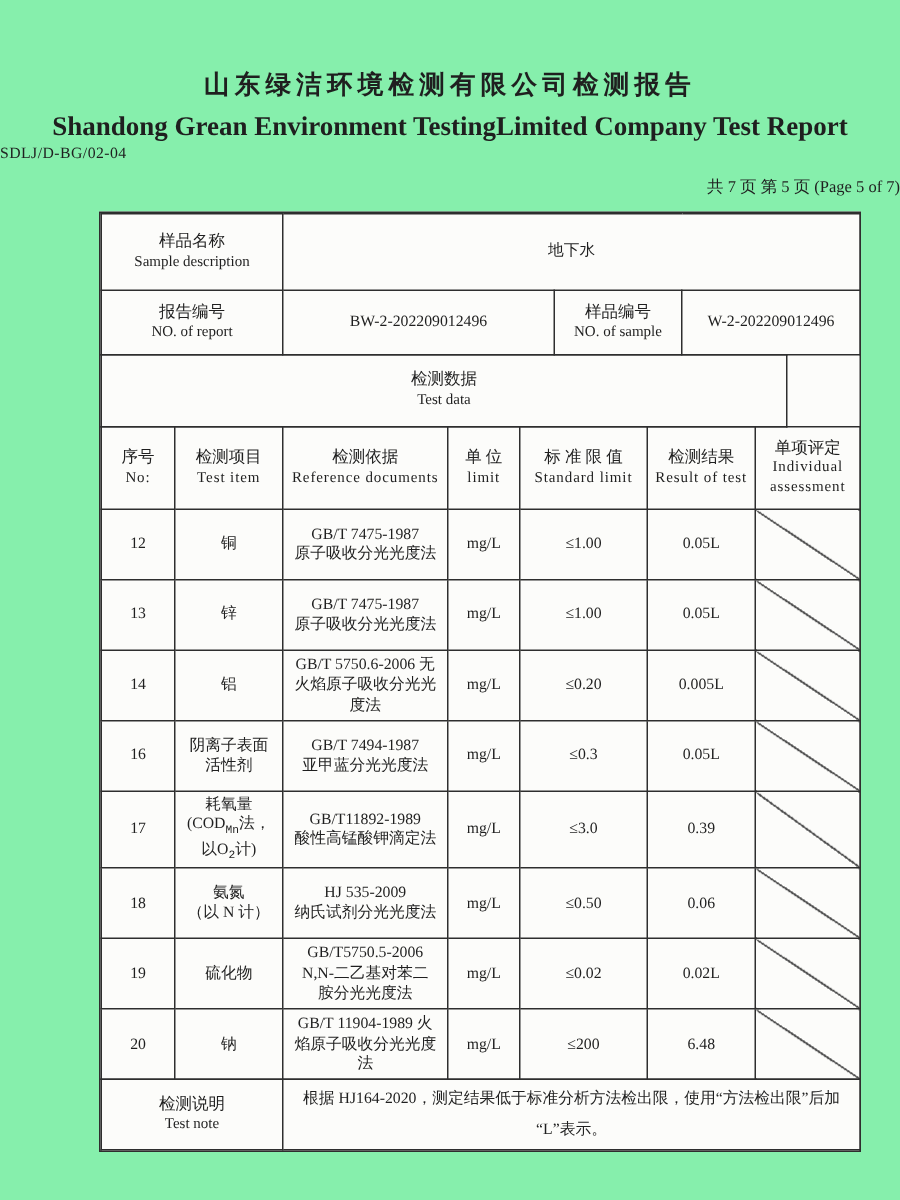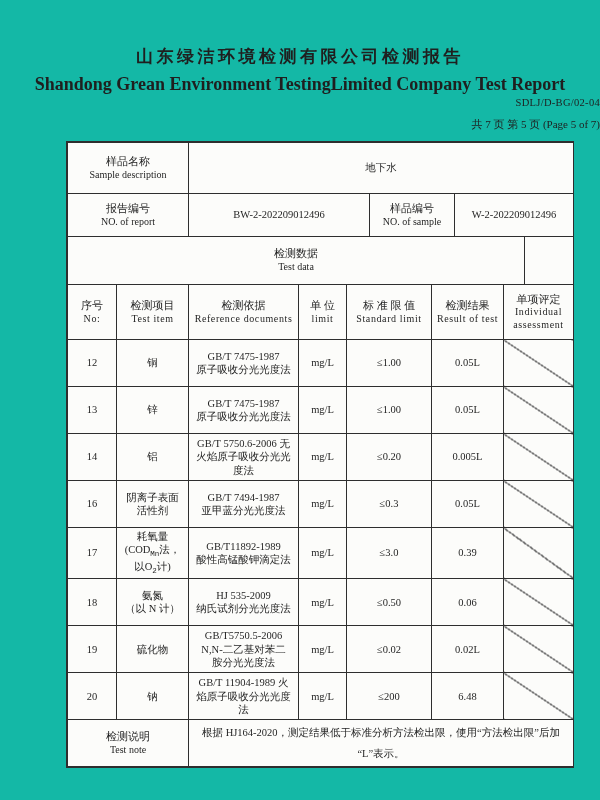--- a/index.html
+++ b/index.html
@@ -1,25 +1,25 @@
 <!DOCTYPE html>
 <html><head>
 <meta charset="utf-8">
 <style>
   html,body{margin:0;padding:0;}
   body{background:#ffffff;}
   .page{
     width:600px;height:800px;overflow:hidden;position:relative;
-    background:#14b8a6;color:#1f1f1f;
+    background:#86efac;color:#1f1f1f;
     font-family:"Liberation Serif","DejaVu Serif",serif;
   }
   .header{padding-top:45px;}
   .title-cn{font-size:17px;font-weight:700;letter-spacing:3.5px;text-align:center;}
   .title-en{font-size:18px;font-weight:700;text-align:center;margin-top:6px;}
-  .doc-code{font-size:10.5px;text-align:right;margin-top:2px;letter-spacing:.3px;}
+  .doc-code{font-size:10.5px;text-align:left;margin-top:2px;letter-spacing:.3px;}
   .page-info{font-size:11px;text-align:right;margin-top:9px;}
 
   .doc-table{margin:9px 0 0 66px;width:506px;border:1px solid #2e2e2e;background:#fcfcfa;}
   table.t{border-collapse:collapse;table-layout:fixed;width:458px;}
   table.t + table.t{margin-top:-1px;}
   td{
     border:1px solid #2e2e2e;text-align:center;vertical-align:middle;
     font-size:10.5px;line-height:1.25;padding:2px;color:#1f1f1f;
     word-break:break-word;
   }

